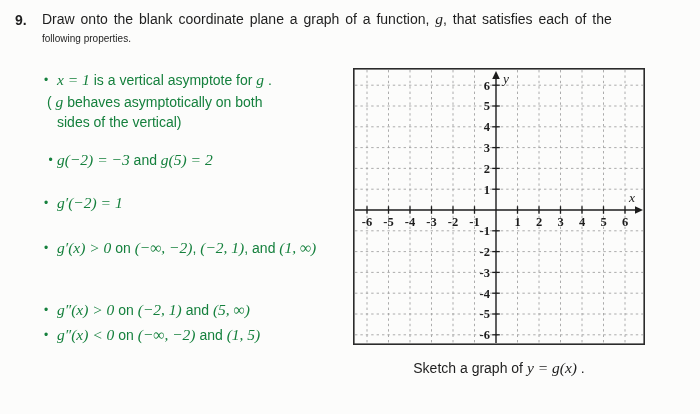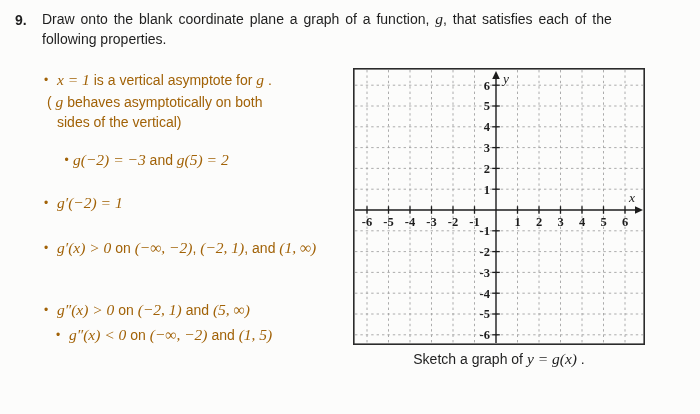--- a/index.html
+++ b/index.html
@@ -2,38 +2,38 @@
 <html><head>
 <meta charset="utf-8">
 <style>
   html,body{margin:0;padding:0;}
   body{width:700px;height:414px;background:#fcfcfb;position:relative;overflow:hidden;
        font-family:"Liberation Sans",sans-serif;color:#1e1e1e;}
   .abs{position:absolute;}
   
   #problem-number{left:15px;top:10px;font-size:14px;font-weight:bold;line-height:20px;}
   #statement-line1{left:42px;top:10px;width:600px;font-size:14px;line-height:17px;word-spacing:2px;white-space:nowrap;}
-  #statement-line2{left:42px;top:29px;font-size:14px;line-height:20px;}
+  #statement-line2{left:42px;top:29px;font-size:10px;line-height:20px;}
   
   .t{font-family:"Liberation Sans",sans-serif;font-size:14px;}
   .m{font-family:"Liberation Serif","DejaVu Serif",serif;font-style:italic;font-size:15.5px;}
   
-  .bline{position:absolute;white-space:nowrap;line-height:20px;color:#a16207;}
+  .bline{position:absolute;white-space:nowrap;line-height:20px;color:#15803d;}
   #property-list .bline:nth-child(1){top:70px;left:44px;}
   #property-list .bline:nth-child(2){top:92px;left:47px;}
   #property-list .bline:nth-child(3){top:112px;left:57px;}
-  #property-list .bline:nth-child(4){top:150px;left:60px;text-align:center;}
+  #property-list .bline:nth-child(4){top:150px;left:44px;text-align:center;}
   #property-list .bline:nth-child(5){top:193px;left:44px;}
   #property-list .bline:nth-child(6){top:238px;left:44px;}
   #property-list .bline:nth-child(7){top:300px;left:44px;}
-  #property-list .bline:nth-child(8){top:325px;left:56px;}
+  #property-list .bline:nth-child(8){top:325px;left:44px;}
   .dot{display:inline-block;width:13px;font-size:12px;vertical-align:1px;}
   
   #coordinate-plane-panel{left:353px;top:68px;width:292px;height:277px;}
-  #graph-caption{left:345px;top:350px;width:308px;text-align:center;font-size:14px;}
+  #graph-caption{left:345px;top:359px;width:308px;text-align:center;font-size:14px;}
   .tick-label{font-family:"Liberation Serif","DejaVu Serif",serif;font-weight:bold;font-size:12.5px;fill:#1d1d1d;}
   .axis-letter{font-family:"Liberation Serif","DejaVu Serif",serif;font-style:italic;font-size:13.5px;fill:#1d1d1d;}
 </style>
 </head>
 <body>
 
 <div class="abs" id="problem-number">9.</div>
 <div class="abs" id="statement-line1"><span class="t">Draw onto the blank coordinate plane a graph of a function, </span><span class="m">g</span><span class="t">, that satisfies each of the</span></div>
 <div class="abs" id="statement-line2">following properties.</div>
 

